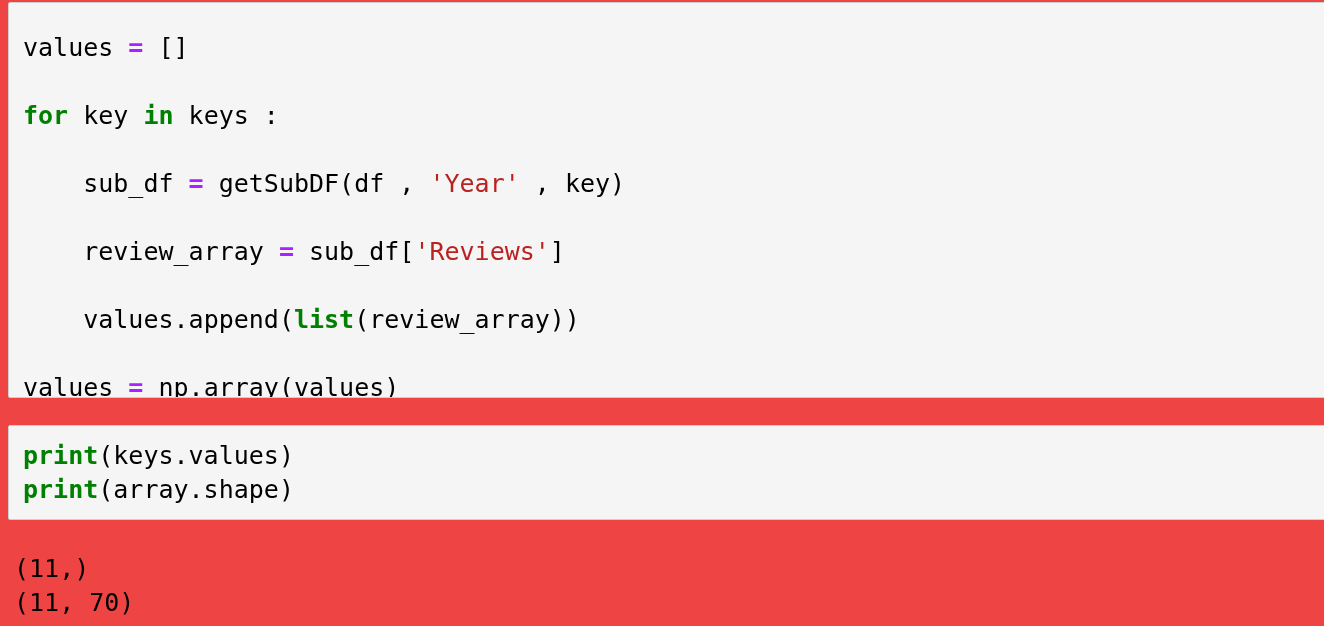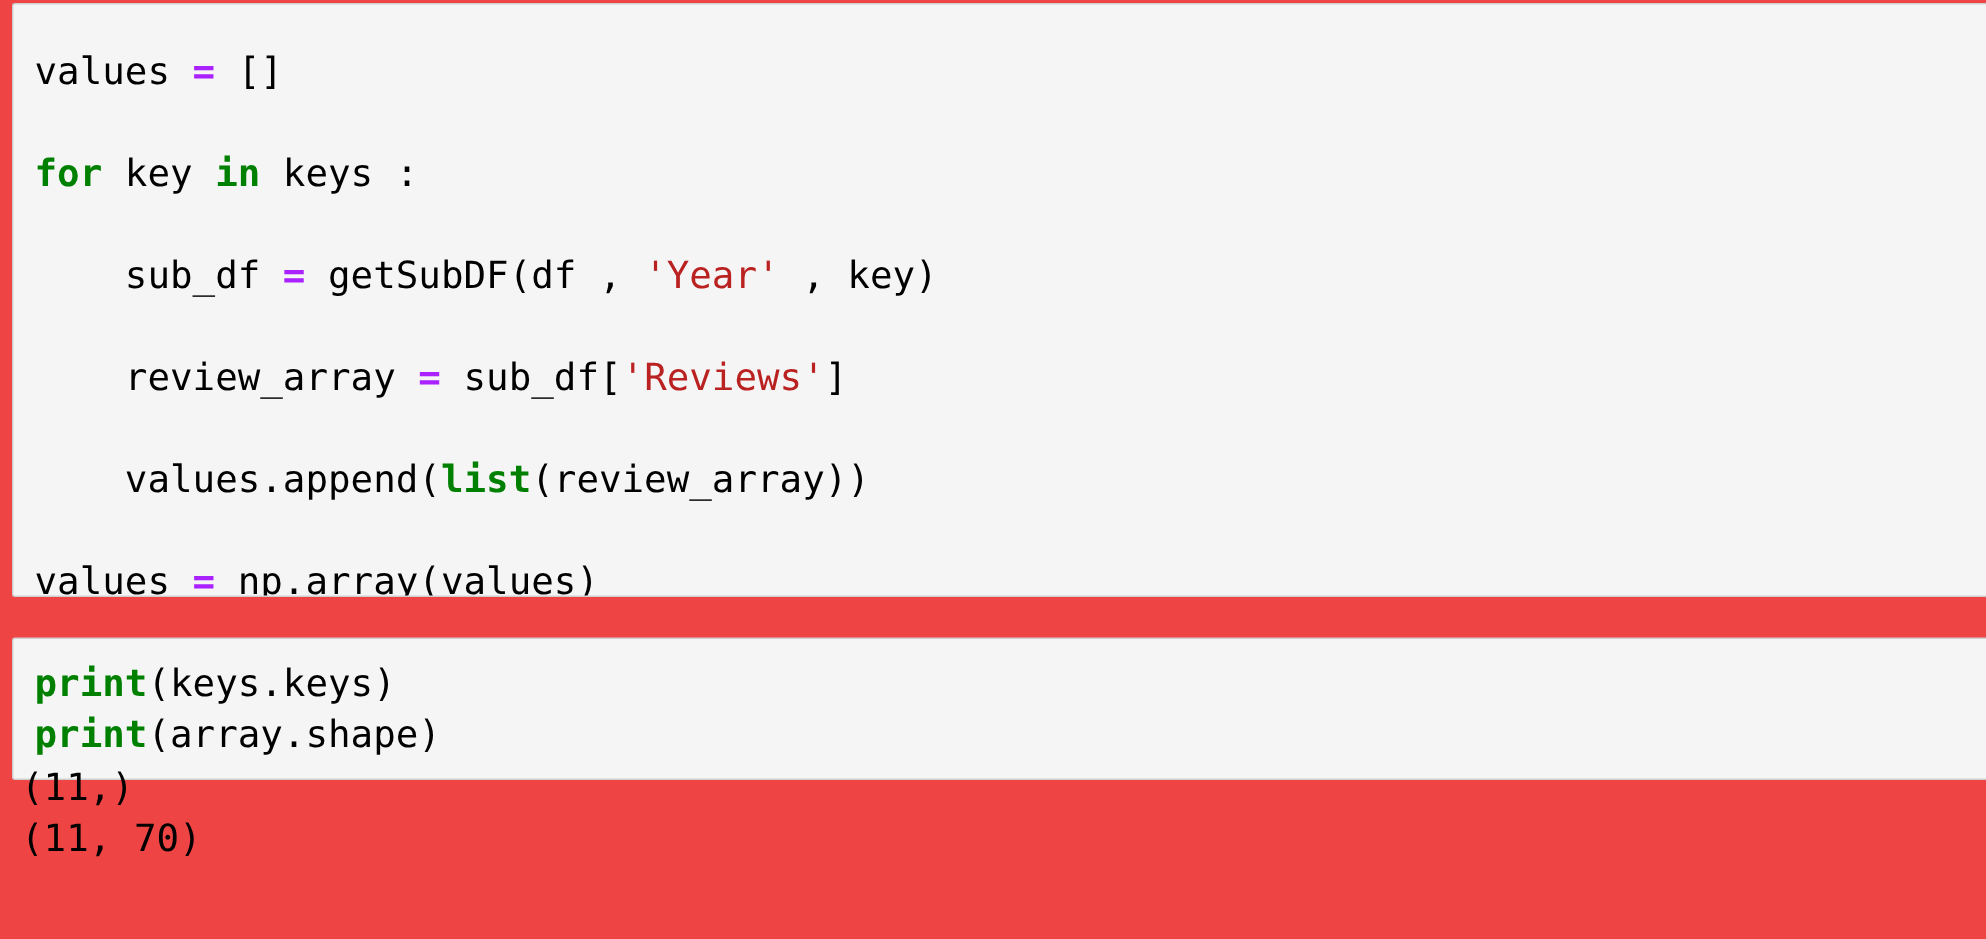--- a/index.html
+++ b/index.html
@@ -55,21 +55,21 @@
     width: 1330px;
     height: 95px;
     padding: 13px 0 13px 14px;
   }
   .cell-two .code-area { line-height: 34px; }
 
   
   .cell-output {
     position: absolute;
     left: 8px;
-    top: 508px;
+    top: 552px;
     width: 1310px;
     font-family: "DejaVu Sans Mono", "Liberation Mono", monospace;
     font-size: 25px;
     line-height: 34px;
     color: #000000;
     white-space: pre;
     background: transparent;
     padding-left: 6px;
   }
 
@@ -83,18 +83,18 @@
 </head>
 <body>
 
 <div id="page">
 
   <div class="cell-input cell-one">
     <div class="code-area" id="code-0"><div><span class="tok-plain">values </span><span class="tok-op">=</span><span class="tok-plain"> []</span></div><div><span class="tok-kw">for</span><span class="tok-plain"> key </span><span class="tok-kw">in</span><span class="tok-plain"> keys :</span></div><div><span>    </span><span class="tok-plain">sub_df </span><span class="tok-op">=</span><span class="tok-plain"> getSubDF(df , </span><span class="tok-str">'Year'</span><span class="tok-plain"> , key)</span></div><div><span>    </span><span class="tok-plain">review_array </span><span class="tok-op">=</span><span class="tok-plain"> sub_df[</span><span class="tok-str">'Reviews'</span><span class="tok-plain">]</span></div><div><span>    </span><span class="tok-plain">values.append(</span><span class="tok-builtin">list</span><span class="tok-plain">(review_array))</span></div><div><span class="tok-plain">values </span><span class="tok-op">=</span><span class="tok-plain"> np.array(values)</span></div></div>
   </div>
 
   <div class="cell-input cell-two">
-    <div class="code-area" id="code-1"><div><span class="tok-builtin">print</span><span class="tok-plain">(keys.keys)</span></div><div><span class="tok-builtin">print</span><span class="tok-plain">(array.shape)</span></div></div>
+    <div class="code-area" id="code-1"><div><span class="tok-builtin">print</span><span class="tok-plain">(keys.values)</span></div><div><span class="tok-builtin">print</span><span class="tok-plain">(array.shape)</span></div></div>
   </div>
 
   <div class="cell-output" id="output-0"><div>(11,)</div><div>(11, 70)</div></div>
 
 </div>
 
 </body></html>

